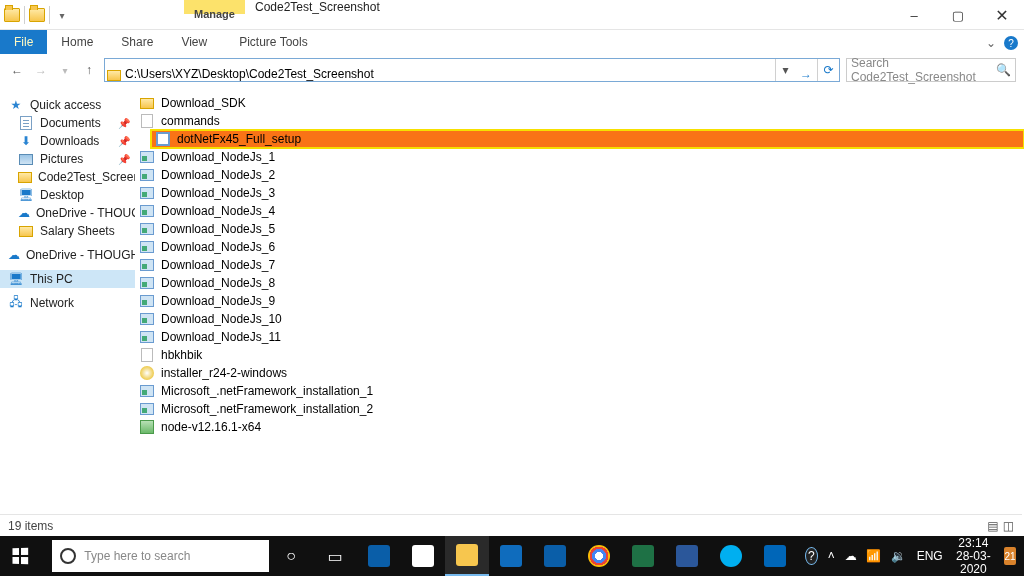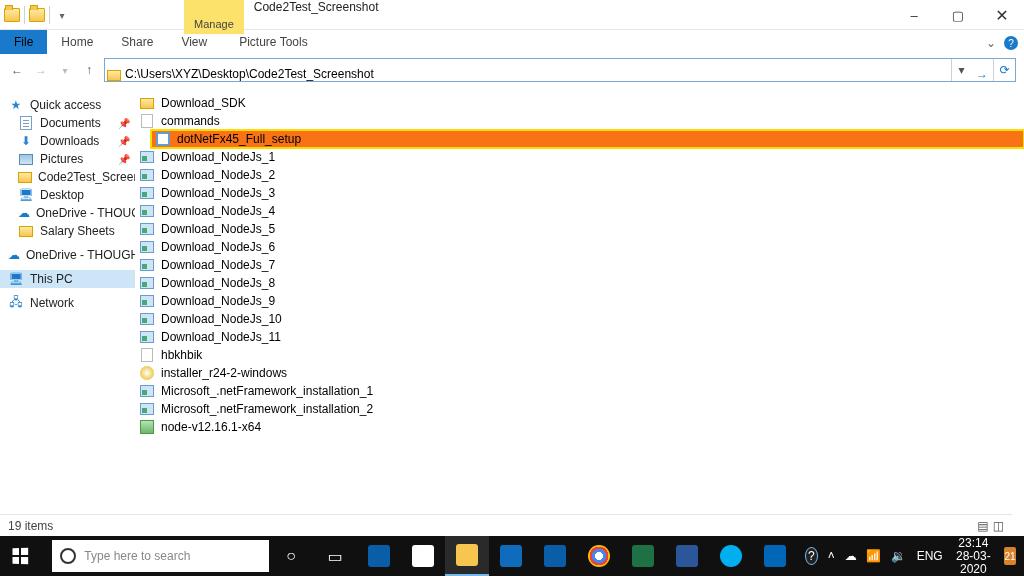--- a/index.html
+++ b/index.html
@@ -5,31 +5,31 @@
   * { margin:0; padding:0; box-sizing:border-box; font-family:"Segoe UI",Tahoma,sans-serif; font-size:12px; }
   body { width:1024px; height:576px; background:#fff; overflow:hidden; position:relative; }
 
   
   .titlebar { height:30px; display:flex; align-items:flex-start; background:#fff; border-bottom:1px solid #e5e5e5; }
   .qat { display:flex; align-items:center; height:30px; gap:2px; padding:0 4px; }
   .qat .ic { width:16px; height:16px; display:flex; align-items:center; justify-content:center; }
   .foldericon { width:16px; height:14px; background:linear-gradient(#ffe9a6,#f7c64e); border:1px solid #d8a400; border-radius:1px; position:relative; }
   .foldericon:before { content:""; position:absolute; top:-4px; left:0; width:6px; height:4px; background:#f7c64e; border:1px solid #d8a400; border-bottom:none; }
   .vbar { width:1px; height:18px; background:#d0d0d0; margin:0 2px; }
-  .tab-ctx { background:#fce26b; height:14px; line-height:14px; padding:17px 10px; font-size:11px; color:#444; margin-top:0; }
+  .tab-ctx { background:#fce26b; height:14px; line-height:14px; padding:7px 10px; font-size:11px; color:#444; margin-top:0;font-weight:bold; }
   .tab-ctx-wrap { display:flex; flex-direction:column; align-items:center; }
   .title-txt { padding:0 10px; font-size:12px; color:#222; }
   .winbtns { margin-left:auto; display:flex; height:30px; }
   .winbtns div { width:44px; display:flex; align-items:center; justify-content:center; font-size:13px; color:#333; }
   .winbtns .close { font-size:16px; }
 
   
   .ribbon { height:46px; display:flex; align-items:flex-start; position:relative; }
   .ribbon-tabs { display:flex; align-items:center; height:24px; }
-  .filetab { background:#1979ca; color:#000000; padding:4px 14px; font-size:12px; height:24px; display:flex; align-items:center; }
+  .filetab { background:#1979ca; color:#fef9c3; padding:4px 14px; font-size:12px; height:24px; display:flex; align-items:center; }
   .rtab { padding:4px 14px; color:#444; }
   .ribbon .helpzone { position:absolute; right:6px; top:6px; display:flex; gap:8px; color:#1979ca; }
   .helpzone .chev { color:#666; }
   .helpzone .qmark { width:14px; height:14px; border-radius:50%; background:#1979ca; color:#fff; font-size:10px; display:flex; align-items:center; justify-content:center; }
 
   
   .navrow { height:32px; display:flex; align-items:center; padding:0 8px 4px 8px; gap:6px; }
   .navrow .arrow { color:#bbb; width:18px; text-align:center; }
   .navrow .arrow.enabled { color:#555; }
   .addr { flex:1; height:24px; border:1px solid #7aa9d6; display:flex; align-items:flex-end; }
@@ -63,21 +63,21 @@
   .frow .fic { width:16px; height:16px; display:flex; align-items:center; justify-content:center; }
   .frow.highlight { outline:2px solid #f6e000; outline-offset:-1px; background:#f97316;margin-left:16px; }
   .txticon { width:12px; height:14px; border:1px solid #bbb; background:#fff; }
   .imgicon { width:14px; height:12px; border:1px solid #6a9bd0; background:#cfe4f4; position:relative; }
   .imgicon:after{content:"";position:absolute;left:1px;bottom:1px;width:5px;height:5px;background:#4a7; }
   .exeicon { width:14px; height:14px; background:#6a9bd0; position:relative;}
   .exeicon:after{content:"";position:absolute;inset:2px;background:#fff;}
   .discicon { width:14px; height:14px; border-radius:50%; background:radial-gradient(#fff,#e6b400); }
   .msiicon { width:14px; height:14px; background:linear-gradient(#b7e0b5,#6bb96a); border:1px solid #4a9a4a; }
 
-  .status { position:absolute; left:0; right:12px; bottom:40px; height:22px; border-top:1px solid #e5e5e5; display:flex; align-items:center; padding:0 8px; color:#444; font-size:11px;}
+  .status { position:absolute; left:0; right:2px; bottom:40px; height:22px; border-top:1px solid #e5e5e5; display:flex; align-items:center; padding:0 8px; color:#444; font-size:11px;}
   .status .viewbtns { margin-left:auto; display:flex; gap:4px; color:#555; }
 
   
   .taskbar { position:absolute; left:0; right:0; bottom:0; height:40px; background:#101010; display:flex; align-items:center; color:#fff; }
   .startbtn { width:48px; height:40px; display:flex; align-items:center; justify-content:center; }
   .winlogo { width:16px; height:16px; display:grid; grid-template-columns:1fr 1fr; grid-template-rows:1fr 1fr; gap:2px; transform:perspective(40px) rotateY(-12deg); }
   .winlogo div{ background:#fff; }
   .search { background:#fff; color:#888; height:32px; width:255px; display:flex; align-items:center; gap:8px; padding:0 8px; margin-left:12px; }
   .search .circle { width:16px; height:16px; border:2px solid #333; border-radius:50%; }
   .tbaricons { display:flex; align-items:center; height:40px; }
@@ -139,20 +139,24 @@
   <span class="arrow enabled">↑</span>
   <div class="addr">
     <span class="af">
         <span class="smallfolder"></span>
       </span>
     <input value="C:\Users\XYZ\Desktop\Code2Test_Screenshot" style="">
     <span class="drop">▾</span>
     <span class="go">→</span>
     <span class="ref">⟳</span>
   </div>
+  <div class="searchbox">
+    <span>Search Code2Test_Screenshot</span>
+    <span class="mag">🔍</span>
+  </div>
 </div>
 
 <div class="body">
   <div class="sidebar">
     <div class="sgroup">
       <div class="sitem header">
         <span class="ic star">★</span>
         <span>Quick access</span>
       </div>
       <div class="sitem">

